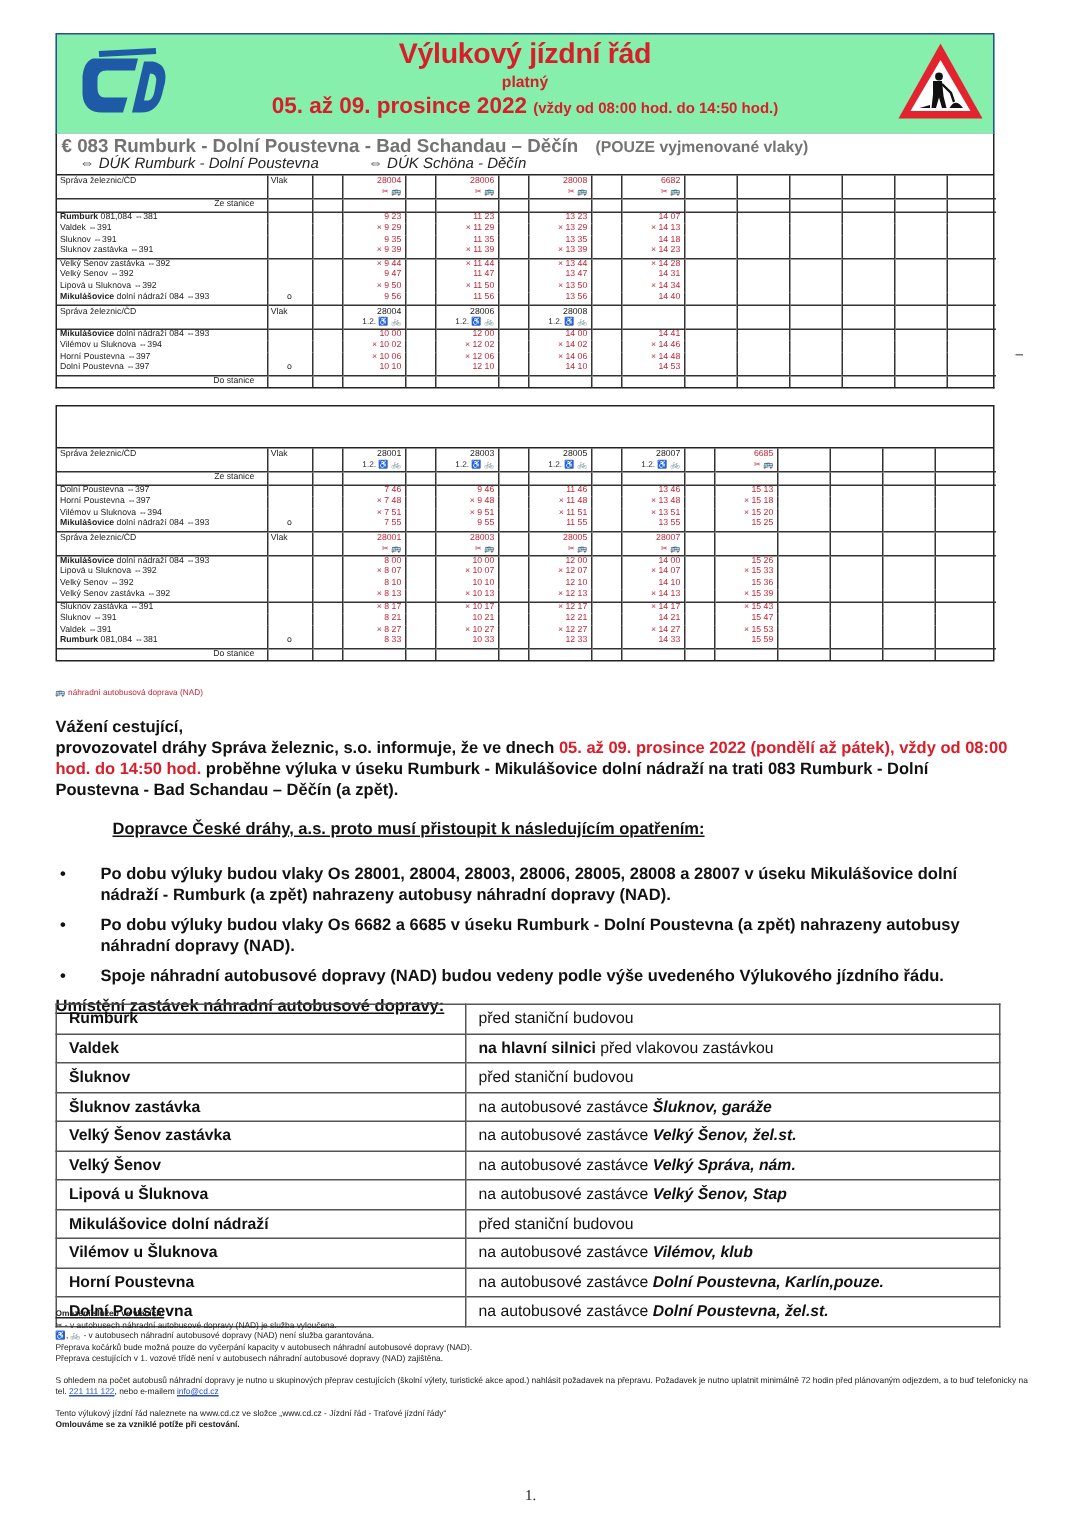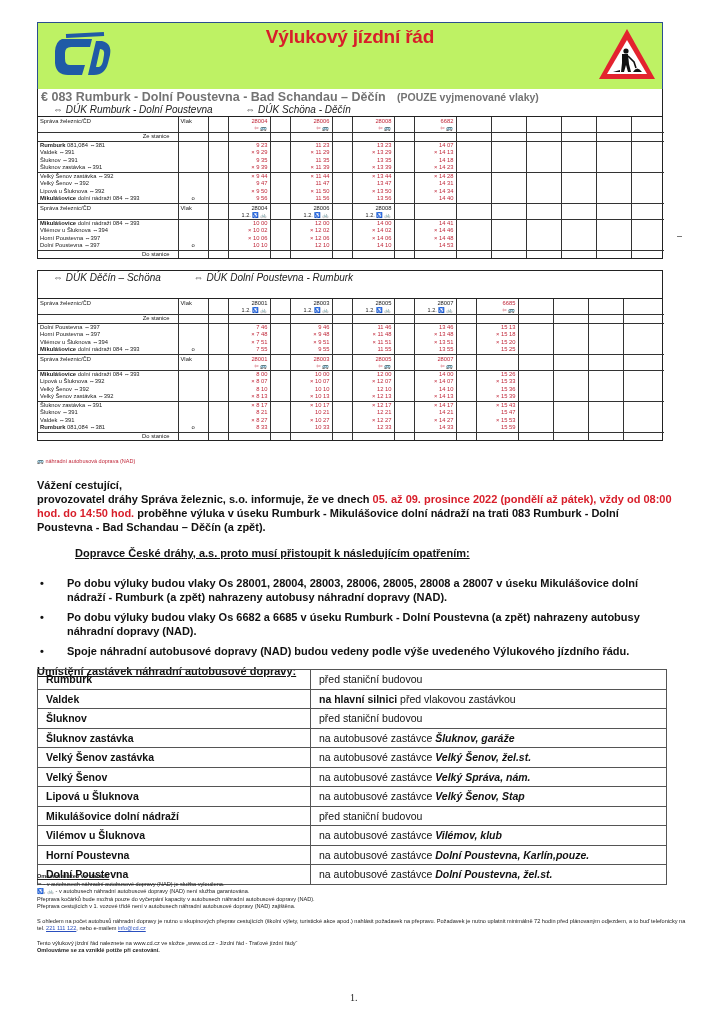--- a/index.html
+++ b/index.html
@@ -2,21 +2,21 @@
 <html><head>
 <meta charset="utf-8">
 <style>
   * { box-sizing: border-box; margin: 0; padding: 0; }
   html, body { width: 724px; height: 1024px; background: #ffffff; overflow: hidden; }
   body { font-family: "Liberation Sans", sans-serif; color: #111; position: relative; }
 
   .page { position: absolute; left: 0; top: 0; width: 724px; height: 1024px; }
 
   
-  .header { position: absolute; left: 37px; top: 22px; width: 626px; height: 68px; border: 1.5px solid #2a4f8f; background: #bef264; }
+  .header { position: absolute; left: 37px; top: 22px; width: 626px; height: 68px; border: 1.5px solid #2a4f8f; background: #86efac; }
   .logo { position: absolute; left: 14px; top: 8px; width: 62px; height: 50px; }
   .title-wrap { position: absolute; left: 100px; right: 100px; top: 3px; text-align: center; }
   .title { font-family: "Liberation Sans", sans-serif; font-weight: bold; font-size: 19px; color: #d81e2a; letter-spacing: -0.2px; }
   .subtitle { font-size: 10.5px; font-weight: bold; color: #d81e2a; margin-top: 1px; }
   .dates { font-size: 15px; font-weight: bold; color: #d81e2a; margin-top: 1px; }
   .dates .small { font-size: 10px; }
   .warn { position: absolute; right: 4px; top: 3px; width: 62px; height: 56px; }
 
   
   .tt { position: absolute; left: 37px; width: 626px; border: 1.5px solid #222; border-top: none; background: #fff; }
@@ -69,20 +69,25 @@
 <div class="page">
 
   <div class="header">
     <svg class="logo" viewBox="0 0 62 50">
       <path d="M10 8 Q4 10 3 20 L3 32 Q4 44 16 44 L30 44 L33 34 L18 34 Q13 34 13 28 L13 22 Q13 16 19 16 L38 16 L40 8 Z" fill="#1f5aa6"></path>
       <path d="M14 5 L52 3" stroke="#1f5aa6" stroke-width="4" fill="none"></path>
       <path d="M36 44 L44 10 L50 10 Q60 12 58 24 L56 32 Q53 44 42 44 Z M44 36 L47 36 Q50 35 51 30 L52 24 Q53 18 48 18 Z" fill="#1f5aa6" fill-rule="evenodd"></path>
     </svg>
     <div class="title-wrap">
       <div class="title">Výlukový jízdní řád</div>
+      <div class="subtitle">platný</div>
+      <div class="dates">
+        <span>05. až 09. prosince 2022</span>
+        <span class="small">(vždy od 08:00 hod. do 14:50 hod.)</span>
+      </div>
     </div>
     <svg class="warn" viewBox="0 0 62 56">
       <polygon points="31,3 59,53 3,53" fill="#e3232e"></polygon>
       <polygon points="31,14 51,48 11,48" fill="#fff"></polygon>
       <circle cx="30" cy="25" r="2.6" fill="#111"></circle>
       <path d="M26 28 L32 28 L33 38 L35 46 L32 46 L30 39 L28 46 L25 46 L26 37 Z" fill="#111"></path>
       <path d="M32 30 L38 36 L40 42" stroke="#111" stroke-width="1.6" fill="none"></path>
       <path d="M37 46 Q41 39 46 46 Z" fill="#111"></path>
       <path d="M17 46 L24 44 L24 46 Z" fill="#111"></path>
     </svg>
@@ -430,24 +435,20 @@
             <td></td>
             <td></td>
             <td></td>
           </tr>
         </tbody>
     </table>
   </div>
 
   <div class="tt" style="top:270px; border-top:1.5px solid #222;">
     <div class="tt-head">
-      <div class="tt-sub">
-        <span>⇔ DÚK Děčín – Schöna</span>
-        <span>⇔ DÚK Dolní Poustevna - Rumburk</span>
-      </div>
     </div>
     <table class="grid">
       <colgroup>
         <col style="width:140px">
           <col style="width:30px">
           <col style="width:20px">
         <col style="width:42px">
           <col style="width:20px">
           <col style="width:42px">
           <col style="width:20px">

